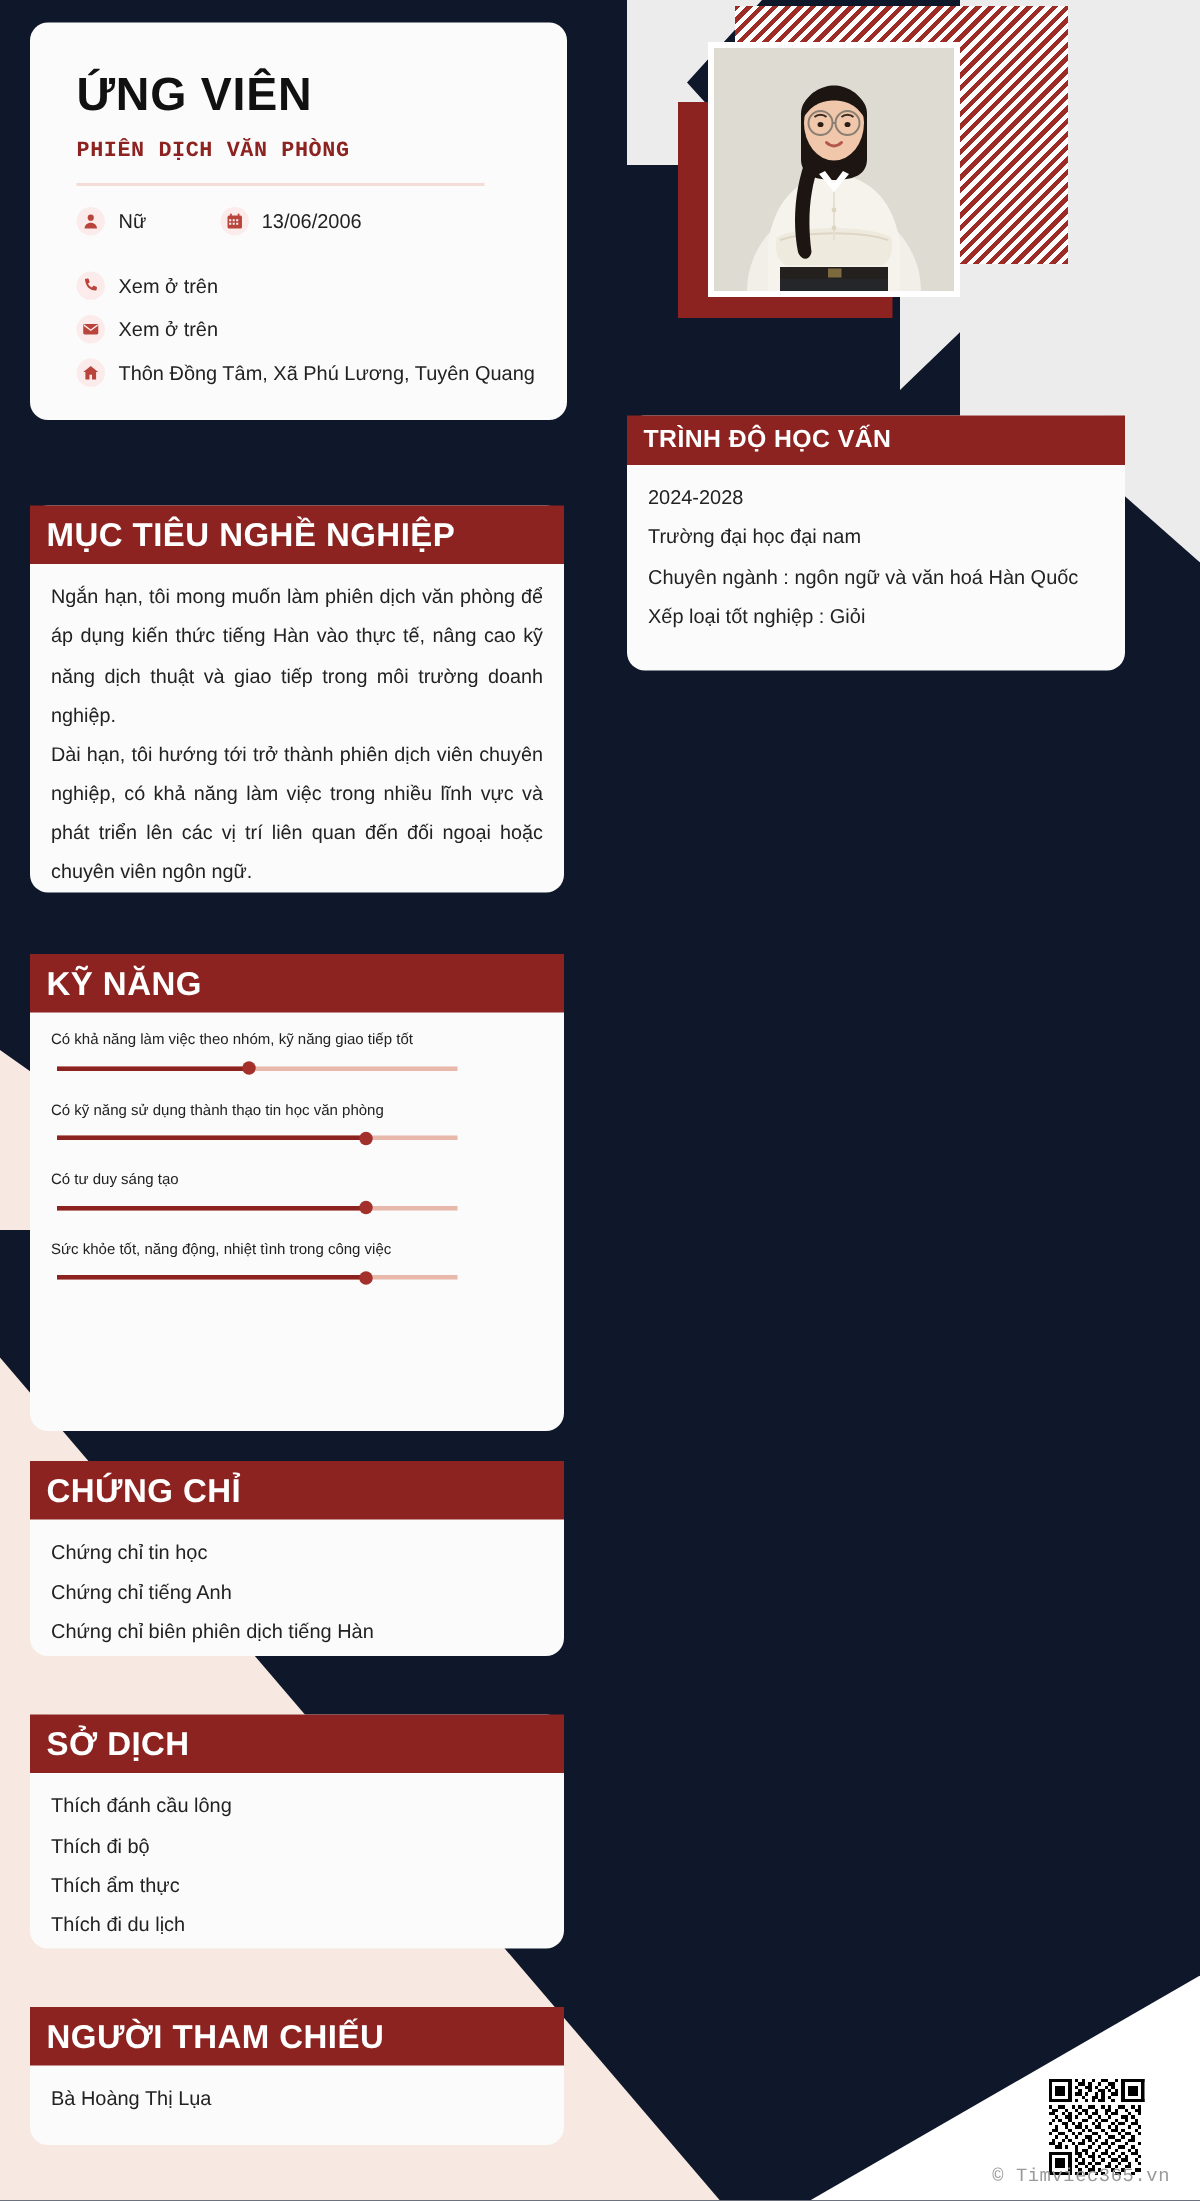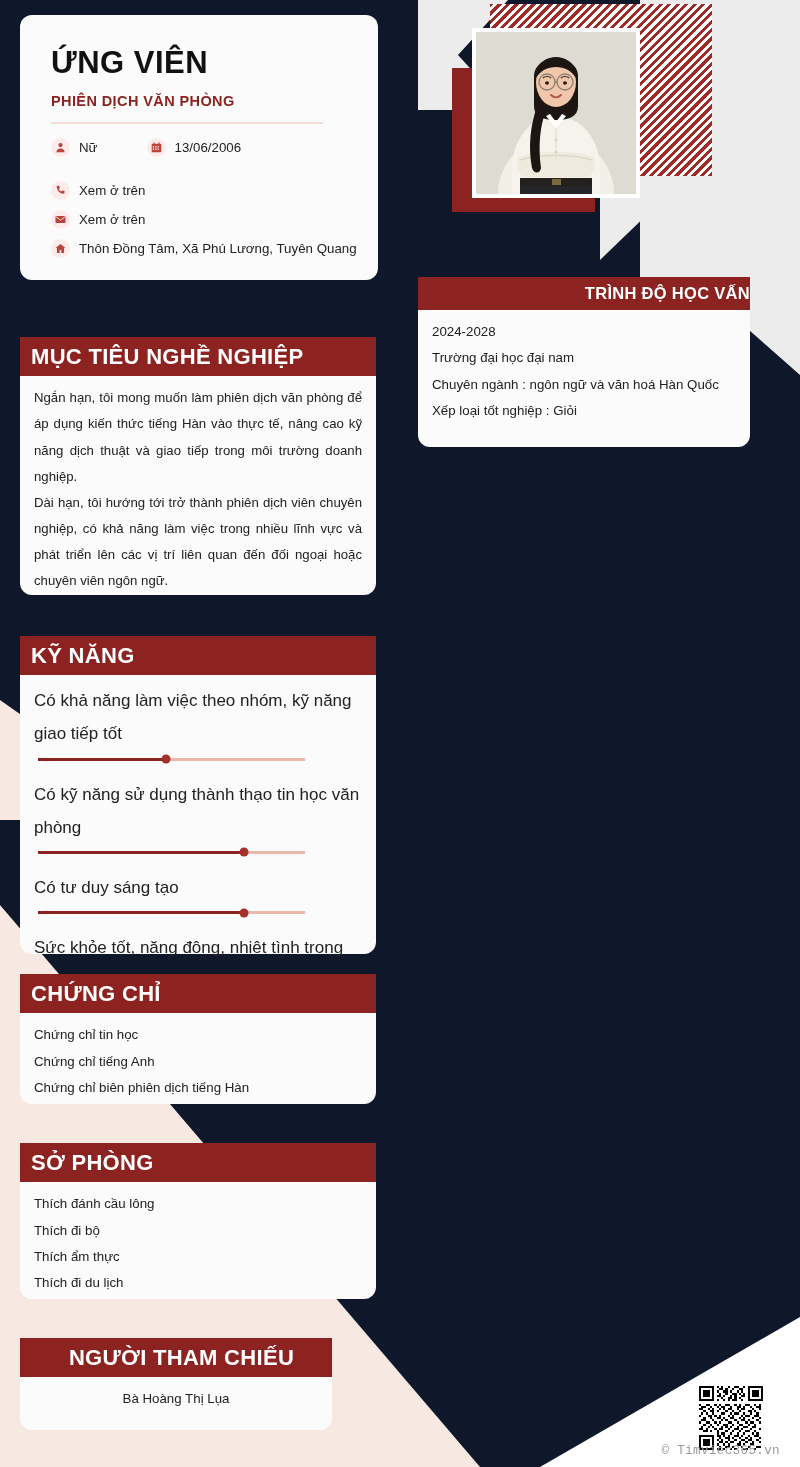--- a/index.html
+++ b/index.html
@@ -98,21 +98,21 @@
   }
 
   
   .card-header{left:20px;top:15px;width:358px;height:265px;padding:0;}
   .name{
     margin:0;padding:30px 0 0 31px;
     font-size:31px;font-weight:bold;color:#111;letter-spacing:.5px;
   }
   .role{
     margin:0;padding:12px 0 0 31px;
-    font-size:14.5px;font-weight:bold;color:#8c2320;letter-spacing:.4px;
+    font-size:14.5px;font-weight:bold;color:#8c2320;letter-spacing:.4px;font-family:Liberation Mono, monospace;
   }
   .rule{
     margin:13px 0 0 31px;width:272px;height:1.5px;background:#f3ded7;
   }
   .contact{margin:14px 0 0 0;padding:0 0 0 31px;}
   .crow{display:flex;align-items:center;margin-bottom:10px;}
   .ci{
     width:19px;height:19px;border-radius:50%;
     background:#fbeceb;color:#b8443c;
     display:inline-flex;align-items:center;justify-content:center;
@@ -126,41 +126,41 @@
   
   .card-obj{left:20px;top:337px;width:356px;height:258px;}
   .card-obj .sec-head{border-radius:0;}
   .obj-p{
     margin:0;font-size:13.2px;color:#222;line-height:1.98;
     text-align:justify;
   }
 
   
   .card-skill{left:20px;top:636px;width:356px;height:318px;}
-  .skill-label{font-size:17px;color:#222;line-height:1.95;margin:0 0 7px 0;}
+  .skill-label{font-size:10px;color:#222;line-height:1.95;margin:0 0 7px 0;}
   .skill-item{margin-bottom:17px;}
   .track{
     position:relative;height:3px;background:#e8b8ab;width:267px;margin-left:4px;
   }
   .fill{position:absolute;left:0;top:0;height:3px;background:#8c2320;}
   .knob{
     position:absolute;top:50%;width:9px;height:9px;border-radius:50%;
     background:#a3302b;transform:translate(-50%,-50%);
   }
 
   
   .card-cert{left:20px;top:974px;width:356px;height:130px;}
   
   .card-hobby{left:20px;top:1143px;width:356px;height:156px;}
   
-  .card-ref{left:20px;top:1338px;width:312px;height:92px;text-align:center;}
+  .card-ref{left:20px;top:1338px;width:356px;height:92px;}
 
   
   .card-edu{left:418px;top:277px;width:332px;height:170px;}
-  .card-edu .sec-head{font-size:16.5px;text-align:right;}
+  .card-edu .sec-head{font-size:16.5px;}
 
   
   .qr{
     position:absolute;left:696px;top:1383px;width:70px;height:70px;
     background:#ffffff;padding:3px;box-sizing:border-box;
   }
   .qr svg{display:block;}
   .footer{
     position:absolute;right:20px;top:1444px;
     font-family:"Liberation Mono","DejaVu Sans Mono",monospace;
@@ -340,21 +340,21 @@
   <div class="card card-cert">
     <div class="sec-head">CHỨNG CHỈ</div>
     <div class="sec-body">
       <div class="line">Chứng chỉ tin học</div>
       <div class="line">Chứng chỉ tiếng Anh</div>
       <div class="line">Chứng chỉ biên phiên dịch tiếng Hàn</div>
     </div>
   </div>
 
   <div class="card card-hobby">
-    <div class="sec-head">SỞ PHÒNG</div>
+    <div class="sec-head">SỞ DỊCH</div>
     <div class="sec-body">
       <div class="line">Thích đánh cầu lông</div>
       <div class="line">Thích đi bộ</div>
       <div class="line">Thích ẩm thực</div>
       <div class="line">Thích đi du lịch</div>
     </div>
   </div>
 
   <div class="card card-ref">
     <div class="sec-head">NGƯỜI THAM CHIẾU</div>

